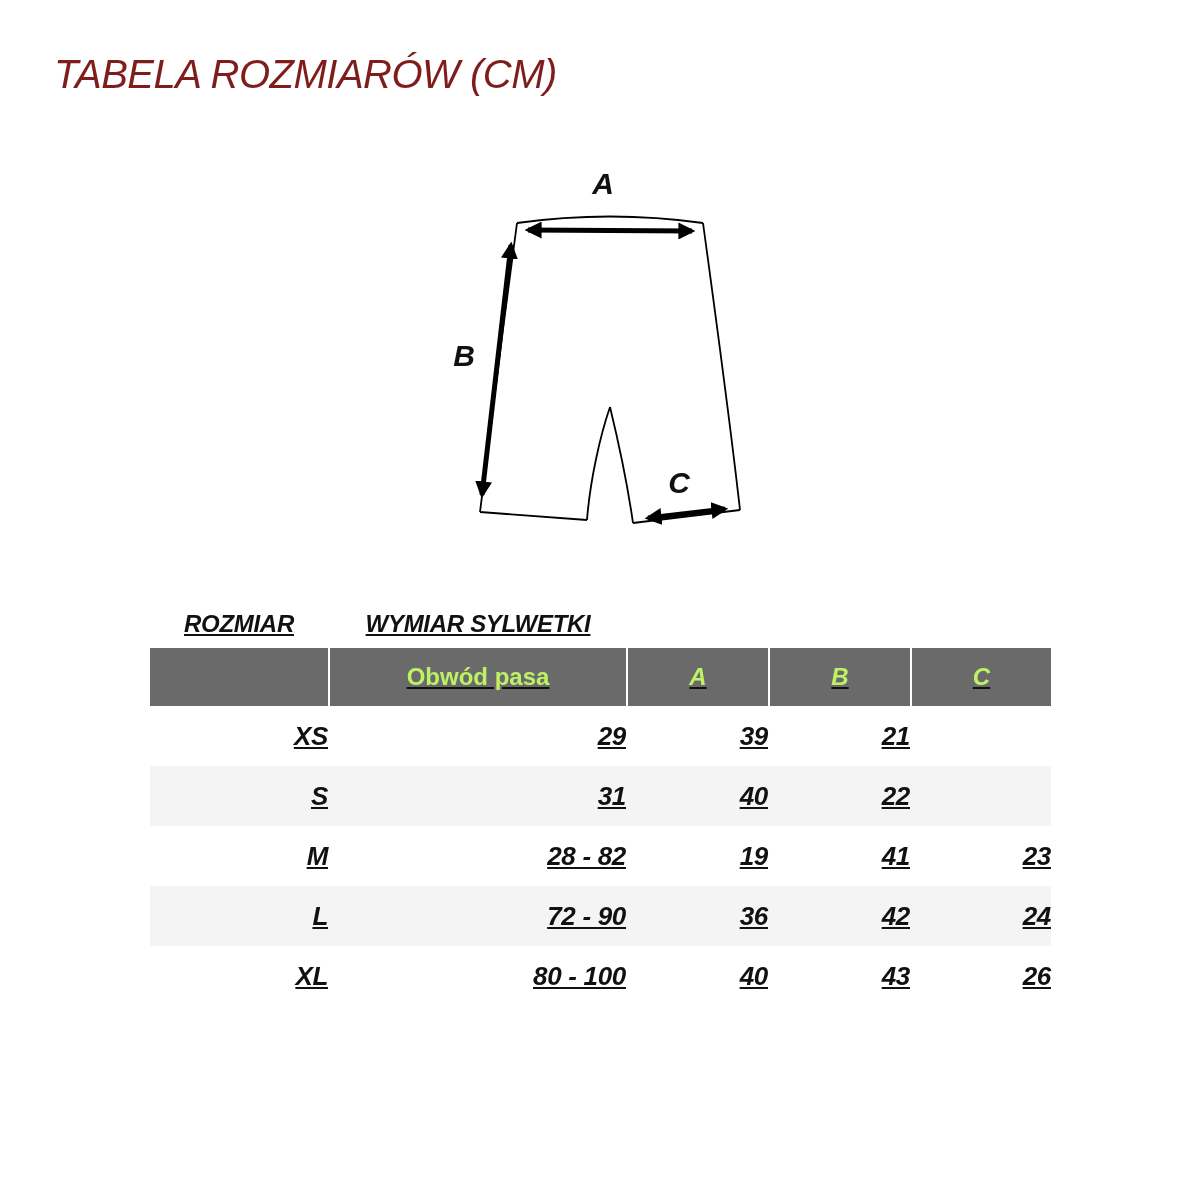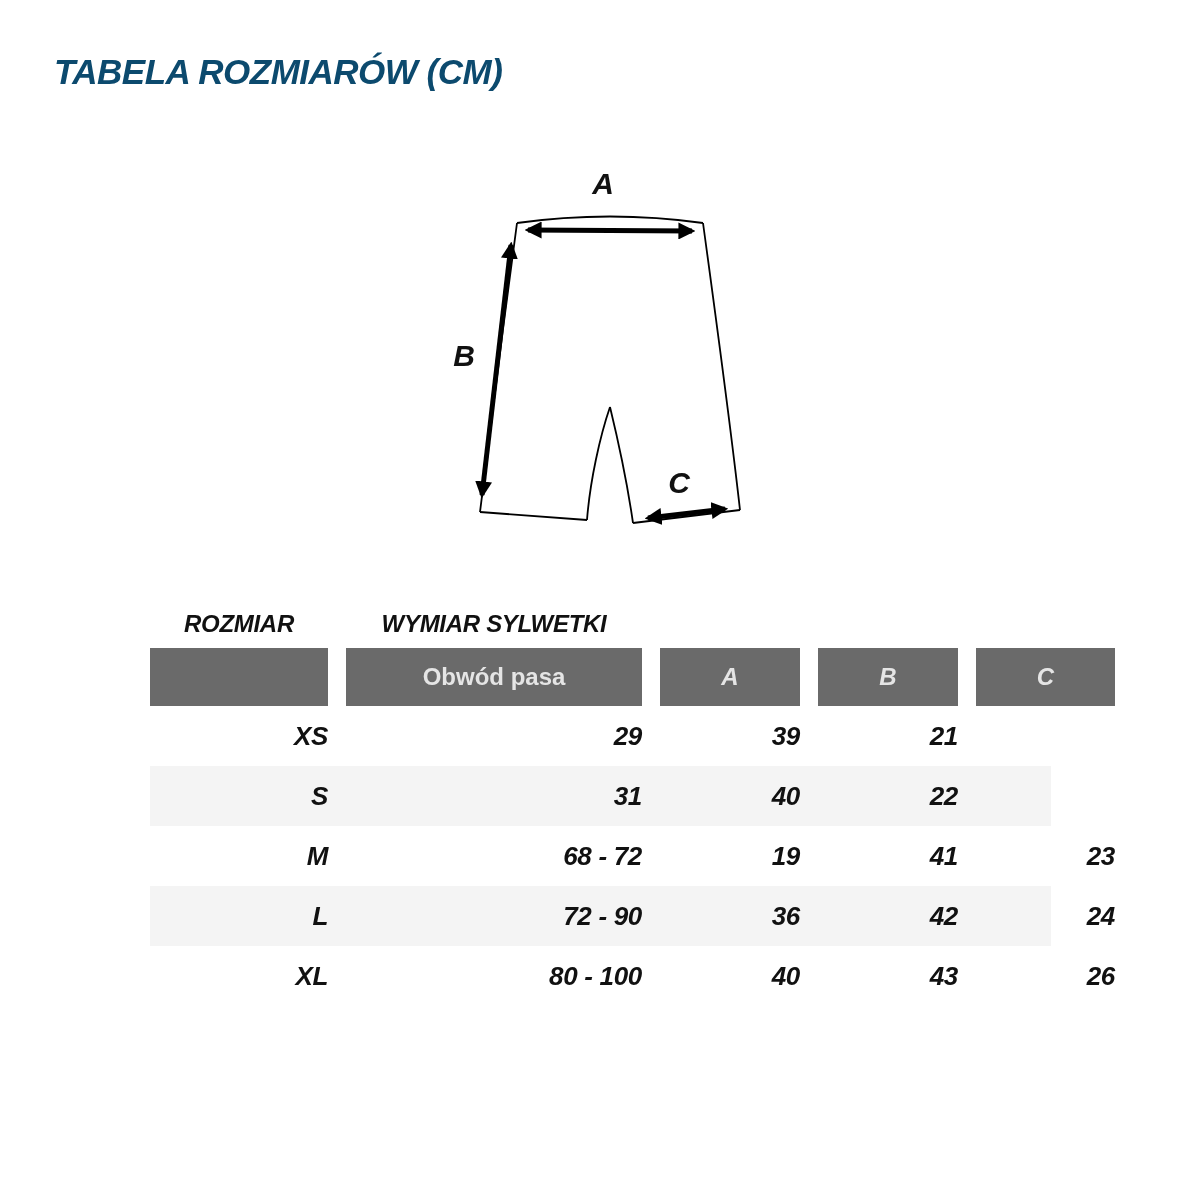--- a/index.html
+++ b/index.html
@@ -11,25 +11,25 @@
     background: #ffffff;
     font-family: "Liberation Sans", "DejaVu Sans", sans-serif;
     font-stretch: condensed;
     color: #111111;
     overflow: hidden;
   }
   .page-title {
     position: absolute;
     left: 54px;
     top: 52px;
-    font-size: 35px;
-    font-weight: bold;
+    font-size: 40px;
+    font-weight: normal;
     font-style: italic;
     letter-spacing: -0.5px;
-    color: #0c4a6e;
+    color: #7f1d1d;
     white-space: nowrap;
   }
   .diagram {
     position: absolute;
     left: 440px;
     top: 148px;
     width: 330px;
     height: 420px;
   }
   .diagram svg { display: block; width: 100%; height: 100%; }
@@ -42,40 +42,41 @@
   }
   .size-table {
     position: absolute;
     left: 150px;
     top: 600px;
     width: 901px;
   }
   .grid-row {
     display: grid;
     grid-template-columns: 178px 296px 140px 140px 139px;
-    column-gap: 18px;
+    column-gap: 2px;
+    text-decoration: underline;
   }
   .captions-row {
     height: 48px;
     align-items: end;
     padding-bottom: 10px;
   }
   .caption {
     text-align: center;
     font-size: 24px;
     font-weight: bold;
     font-style: italic;
     letter-spacing: -0.3px;
     white-space: nowrap;
   }
   .caption-product { grid-column: 3 / 6; }
   .header-row { height: 58px; }
   .header-cell {
     background: #6a6a6a;
-    color: #e5e5e5;
+    color: #bef264;
     display: flex;
     align-items: center;
     justify-content: center;
     font-size: 24px;
     font-weight: bold;
     white-space: nowrap;
   }
   .header-cell.italic { font-style: italic; }
   .data-row {
     height: 60px;
@@ -152,21 +153,21 @@
 
     <div class="grid-row data-row striped">
       <div class="data-cell">S</div>
       <div class="data-cell">31</div>
       <div class="data-cell">40</div>
       <div class="data-cell">22</div>
     </div>
 
     <div class="grid-row data-row">
       <div class="data-cell">M</div>
-      <div class="data-cell">68 - 72</div>
+      <div class="data-cell">28 - 82</div>
       <div class="data-cell">19</div>
       <div class="data-cell">41</div>
       <div class="data-cell">23</div>
     </div>
 
     <div class="grid-row data-row striped">
       <div class="data-cell">L</div>
       <div class="data-cell">72 - 90</div>
       <div class="data-cell">36</div>
       <div class="data-cell">42</div>

